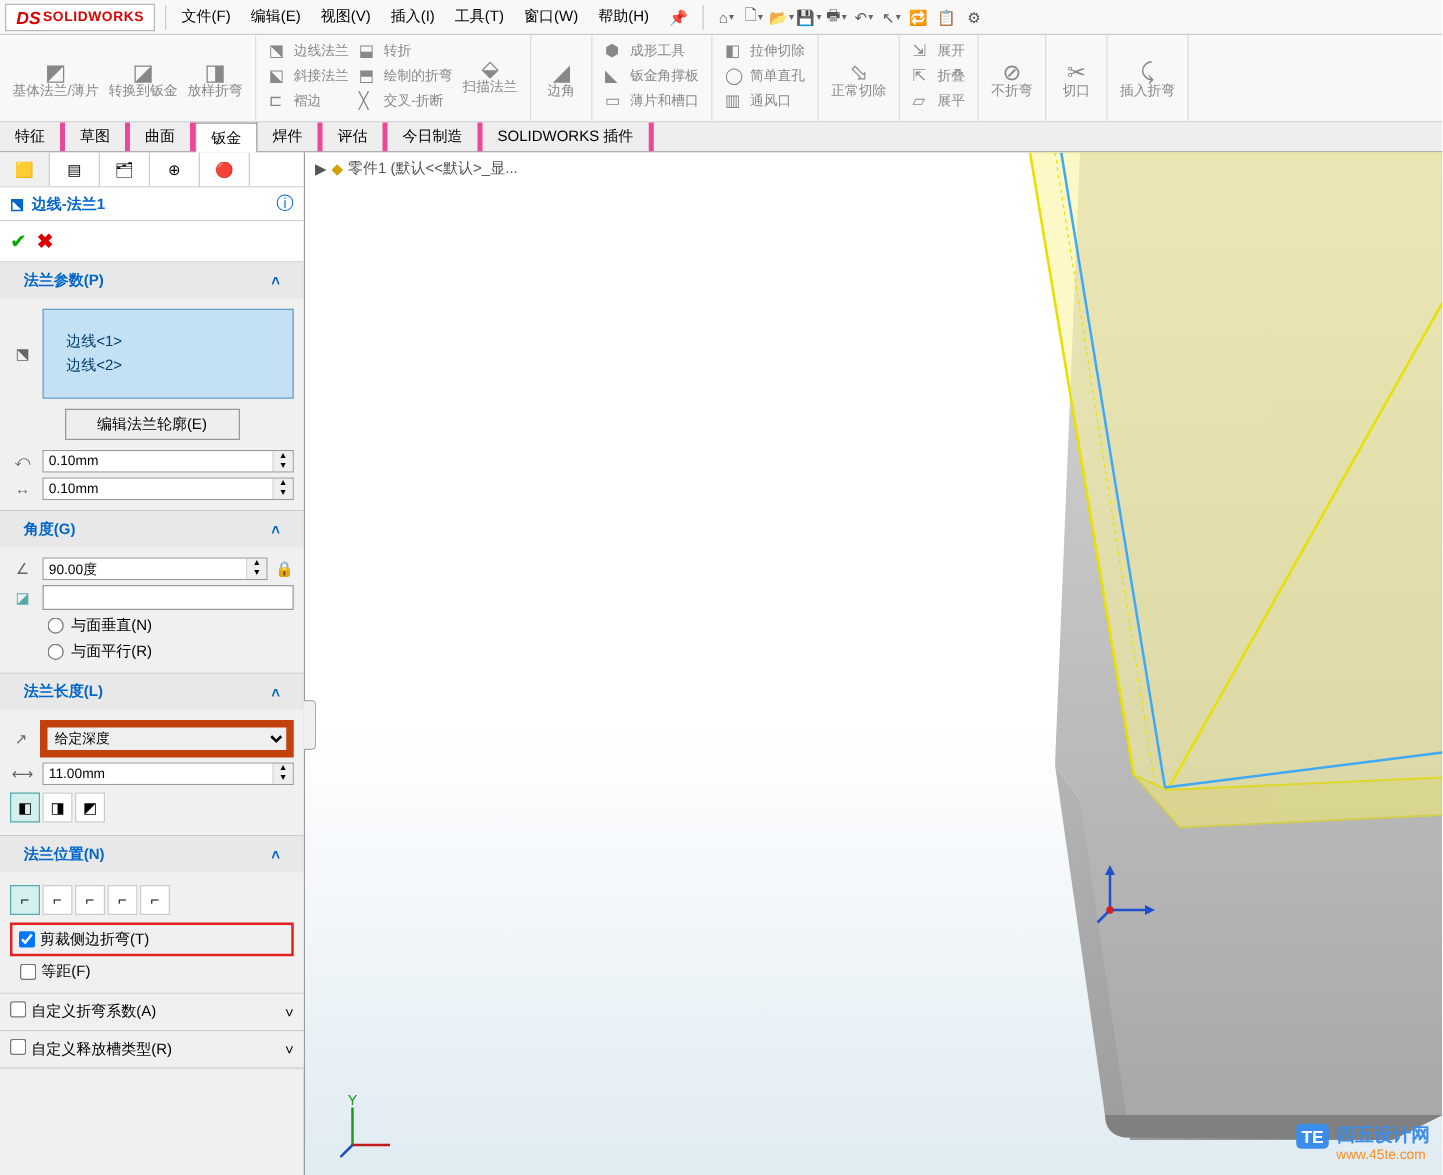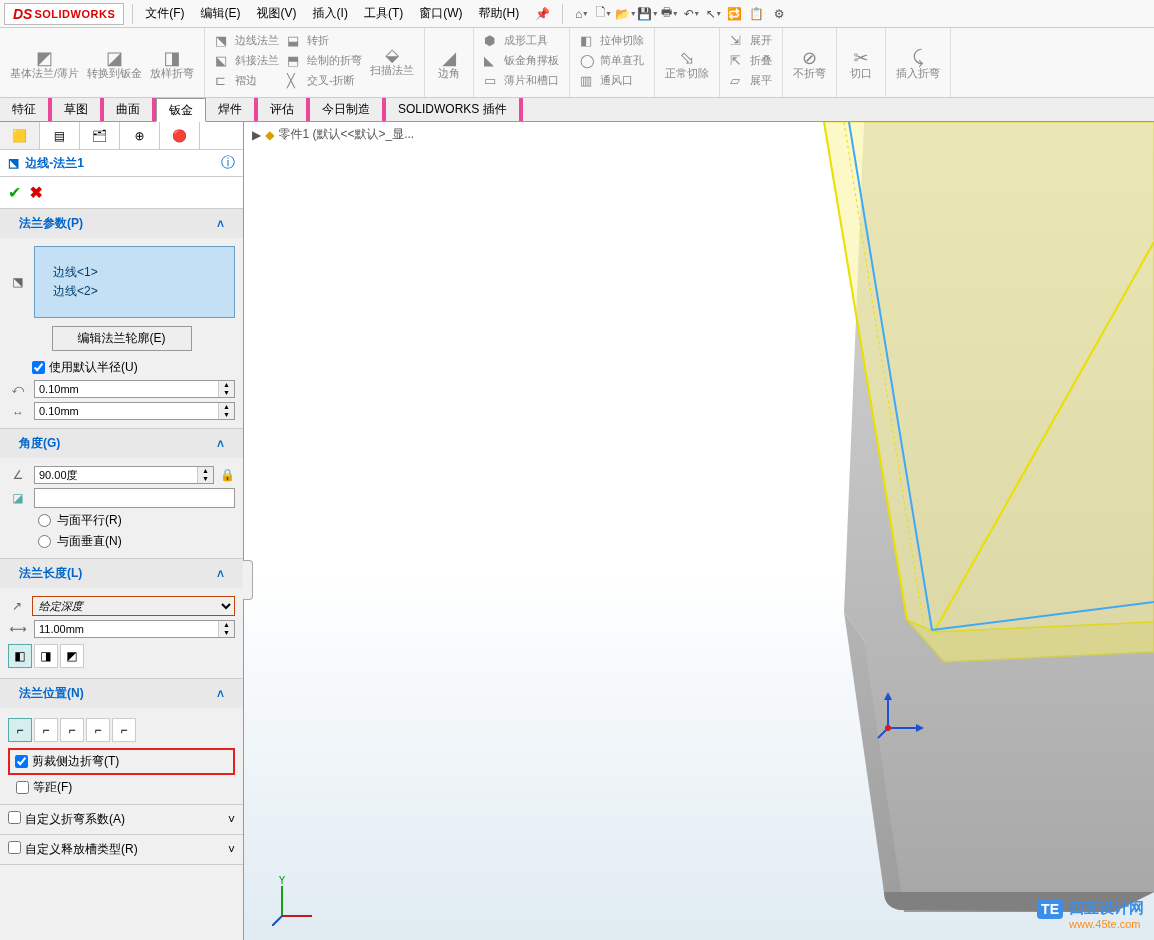--- a/index.html
+++ b/index.html
@@ -50,21 +50,21 @@
 .sel-item{padding:1px 2px;}
 .wide-btn{display:block;width:140px;margin:6px auto;padding:3px;text-align:center;border:1px solid #999;background:#eee;cursor:pointer;}
 .chk-row{display:flex;align-items:center;gap:4px;padding:2px 0 2px 24px;}
 .input-row{display:flex;align-items:center;gap:6px;padding:2px 0;}
 .input-row .ico{width:20px;text-align:center;color:#666;}
 .num-input{flex:1;display:flex;border:1px solid #999;background:#fff;}
 .num-input input{flex:1;border:none;padding:2px 4px;font-size:11px;outline:none;width:100%;}
 .num-input .spinners{display:flex;flex-direction:column;width:16px;border-left:1px solid #ccc;}
 .num-input .sp{flex:1;text-align:center;font-size:7px;line-height:8px;cursor:pointer;background:#eee;}
 .radio-row{display:flex;align-items:center;gap:6px;padding:2px 0 2px 30px;}
-select.combo{width:100%;padding:2px;border:1px solid #c2410c;font-size:11px;font-style:italic;}
+select.combo{width:100%;padding:2px;border:6px solid #c2410c;font-size:11px;}
 .btn-icons{display:flex;gap:2px;padding:4px 0;}
 .btn-icon{width:24px;height:24px;border:1px solid #ccc;background:#fff;display:flex;align-items:center;justify-content:center;cursor:pointer;}
 .btn-icon.sel{border:1px solid #5aa;background:#d5efef;}
 .hl-box{border:2px solid #e52020;padding:1px;margin:2px 0;}
 
 .sec-mini{display:flex;justify-content:space-between;align-items:center;padding:6px 8px;background:#f0f0f0;border-bottom:1px solid #ccc;}
 .sec-mini label{display:flex;align-items:flex-start;gap:4px;}
 
 .viewport{flex:1;position:relative;background:linear-gradient(to bottom,#fff 55%,#e0ebf2);overflow:hidden;}
 .breadcrumb{position:absolute;top:4px;left:8px;display:flex;align-items:center;gap:4px;font-size:11px;color:#555;}
@@ -285,24 +285,20 @@
         </div>
     <div class="sec-body">
       <div class="input-row">
             <span class="ico">⬔</span>
         <div class="sel-box" style="flex:1">
           <div class="sel-item">边线&lt;1&gt;</div>
           <div class="sel-item">边线&lt;2&gt;</div>
         </div>
       </div>
       <button class="wide-btn">编辑法兰轮廓(E)</button>
-      <div class="chk-row">
-            <input type="checkbox" checked="" style="">
-            <label>使用默认半径(U)</label>
-          </div>
       <div class="input-row">
             <span class="ico">⤺</span>
         <div class="num-input">
               <input value="0.10mm" style="">
               <div class="spinners">
                 <div class="sp">▲</div>
                 <div class="sp">▼</div>
               </div>
             </div>
       </div>
@@ -335,25 +331,25 @@
               </div>
             </div>
         <span style="color:#aaa">🔒</span>
       </div>
       <div class="input-row">
             <span class="ico" style="color:#5aa">◪</span>
         <div style="flex:1;border:1px solid #999;background:#fff;height:20px"></div>
       </div>
       <div class="radio-row">
             <input type="radio" name="ang" style="">
-            <label>与面平行(R)</label>
+            <label>与面垂直(N)</label>
           </div>
       <div class="radio-row">
             <input type="radio" name="ang" style="">
-            <label>与面垂直(N)</label>
+            <label>与面平行(R)</label>
           </div>
     </div>
   </div>
 
   <div class="section">
     <div class="sec-head">
           <span>法兰长度(L)</span>
           <span>˄</span>
         </div>
     <div class="sec-body">

